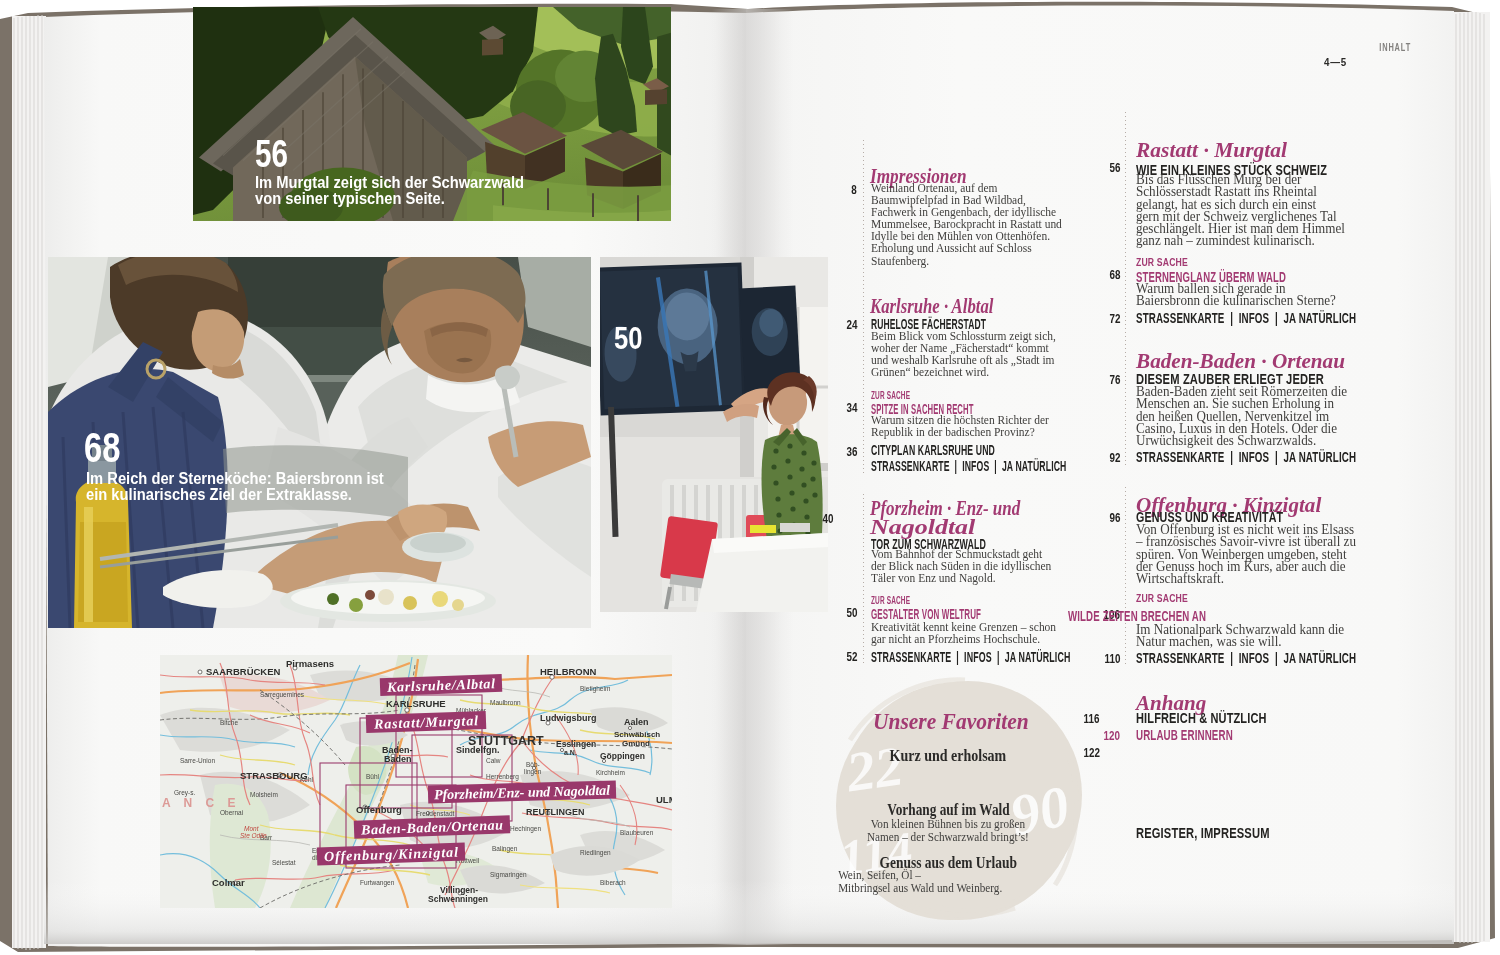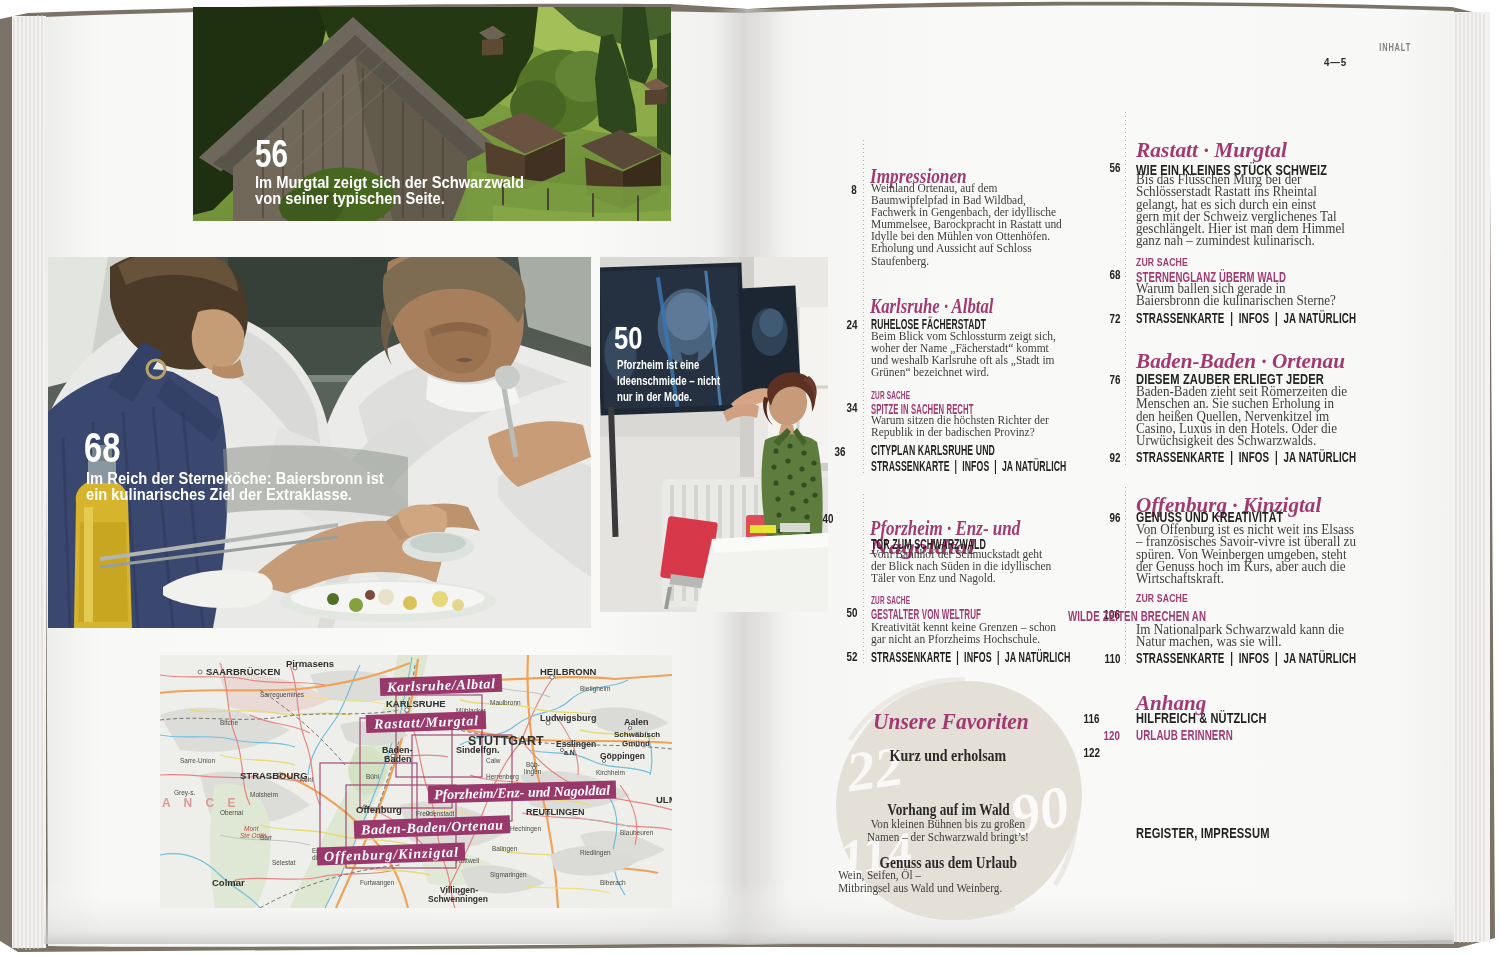--- a/index.html
+++ b/index.html
@@ -397,21 +397,20 @@
 
   <path d="M112,282 L228,276 L228,355 L96,355 Z" fill="#f2f2ef"></path>
   <path d="M112,282 L228,276 L228,290 L114,296 Z" fill="#fafaf8"></path>
 
   <rect x="150" y="268" width="26" height="8" fill="#e8e432"></rect>
   <rect x="180" y="266" width="30" height="9" fill="#d8d8d4"></rect>
 </svg>
 
 <div class="abs cap" style="left:614px;top:320px;font-size:32px;"><span style="display:inline-block;transform:scaleX(0.8);transform-origin:0 0;">50</span></div>
 
-<div class="abs cap" style="left:617px;top:357px;font-size:13px;line-height:16.2px;"><span style="display:inline-block;transform:scaleX(0.74);transform-origin:0 0;">Pforzheim ist eine<br>Ideenschmiede – nicht<br>nur in der Mode.</span></div>
 
 <svg class="abs" style="left:160px;top:655px;" width="512" height="253" viewBox="0 0 512 253" font-family="Liberation Sans,sans-serif">
 
   <rect x="0" y="0" width="512" height="253" fill="#eeefeb"></rect>
 
   <g fill="#dcdcd8">
     <path d="M0,60 C40,45 90,55 130,75 C100,95 60,100 20,95 Z"></path>
     <path d="M40,120 C80,110 120,125 150,150 C120,170 80,175 50,160 Z"></path>
     <path d="M240,150 C280,140 320,155 350,175 C320,195 280,200 250,185 Z"></path>
     <path d="M360,120 C400,110 440,120 470,140 C440,155 400,160 370,150 Z"></path>
@@ -655,25 +654,25 @@
 <div class="abs ser" style="left:871px;top:330px;font-size:13.2px;line-height:12.1px;transform:scaleX(0.87);">Beim Blick vom Schlossturm zeigt sich,<br>woher der Name „Fächerstadt“ kommt<br>und weshalb Karlsruhe oft als „Stadt im<br>Grünen“ bezeichnet wird.</div>
 
 <div class="abs" style="left:871px;top:389px;font-size:10.5px;"><span class="hcp" style="transform:scaleX(0.62);">ZUR SACHE</span></div>
 
 <div class="abs" style="left:820px;top:401px;width:37px;text-align:right;font-size:12px;"><span class="num">34</span></div>
 
 <div class="abs" style="left:871px;top:401px;font-size:14px;"><span class="hcp" style="transform:scaleX(0.55);">SPITZE IN SACHEN RECHT</span></div>
 
 <div class="abs ser" style="left:871px;top:414px;font-size:13.2px;line-height:12.1px;transform:scaleX(0.87);">Warum sitzen die höchsten Richter der<br>Republik in der badischen Provinz?</div>
 
-<div class="abs" style="left:820px;top:445px;width:37px;text-align:center;font-size:12px;"><span class="num">36</span></div>
+<div class="abs" style="left:820px;top:445px;width:37px;text-align:right;font-size:12px;"><span class="num">36</span></div>
 
 <div class="abs" style="left:871px;top:442px;font-size:15px;line-height:15.5px;"><span class="hc" style="transform:scaleX(0.578);">CITYPLAN KARLSRUHE UND<br>STRASSENKARTE&nbsp; | &nbsp;INFOS&nbsp; | &nbsp;JA NATÜRLICH</span></div>
 
-<div class="abs script" style="left:870px;top:498px;font-size:22px;line-height:19px;margin-top:20px;"><span style="transform:scaleX(0.773);">Pforzheim · Enz- und</span><br><span style="transform:scaleX(1.18);">Nagoldtal</span></div>
+<div class="abs script" style="left:870px;top:498px;font-size:22px;line-height:19px;"><span style="transform:scaleX(0.773);">Pforzheim · Enz- und</span><br><span style="transform:scaleX(1.18);">Nagoldtal</span></div>
 
 <div class="abs" style="left:820px;top:512px;width:37px;text-align:left;font-size:12px;"><span class="num">40</span></div>
 
 <div class="abs" style="left:871px;top:535px;font-size:15.5px;"><span class="hc" style="transform:scaleX(0.568);">TOR ZUM SCHWARZWALD</span></div>
 
 <div class="abs ser" style="left:871px;top:548px;font-size:13.2px;line-height:12.1px;transform:scaleX(0.87);">Vom Bahnhof der Schmuckstadt geht<br>der Blick nach Süden in die idyllischen<br>Täler von Enz und Nagold.</div>
 
 <div class="abs" style="left:871px;top:594px;font-size:10.5px;"><span class="hcp" style="transform:scaleX(0.62);">ZUR SACHE</span></div>
 
 <div class="abs" style="left:820px;top:606px;width:37px;text-align:right;font-size:12px;"><span class="num">50</span></div>

